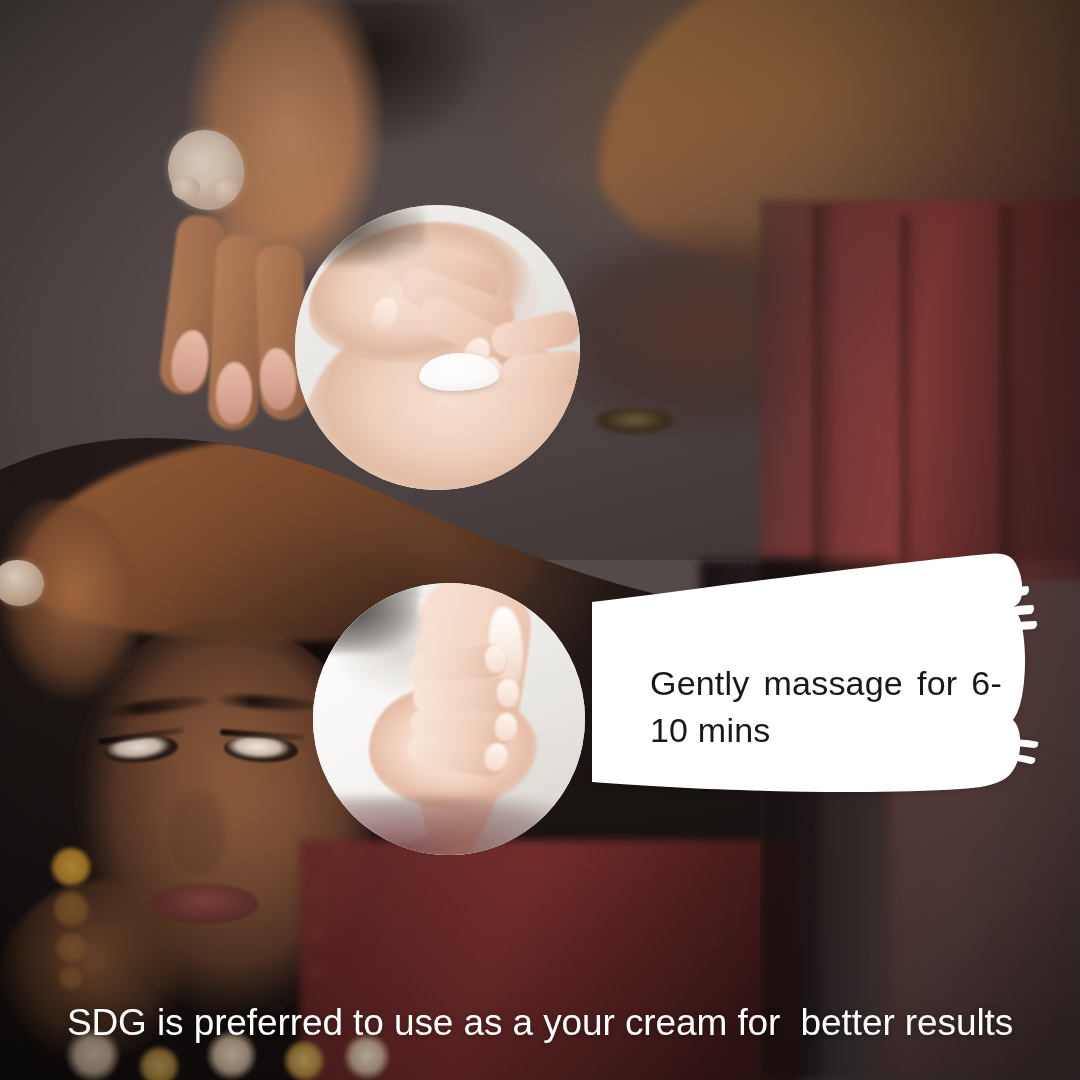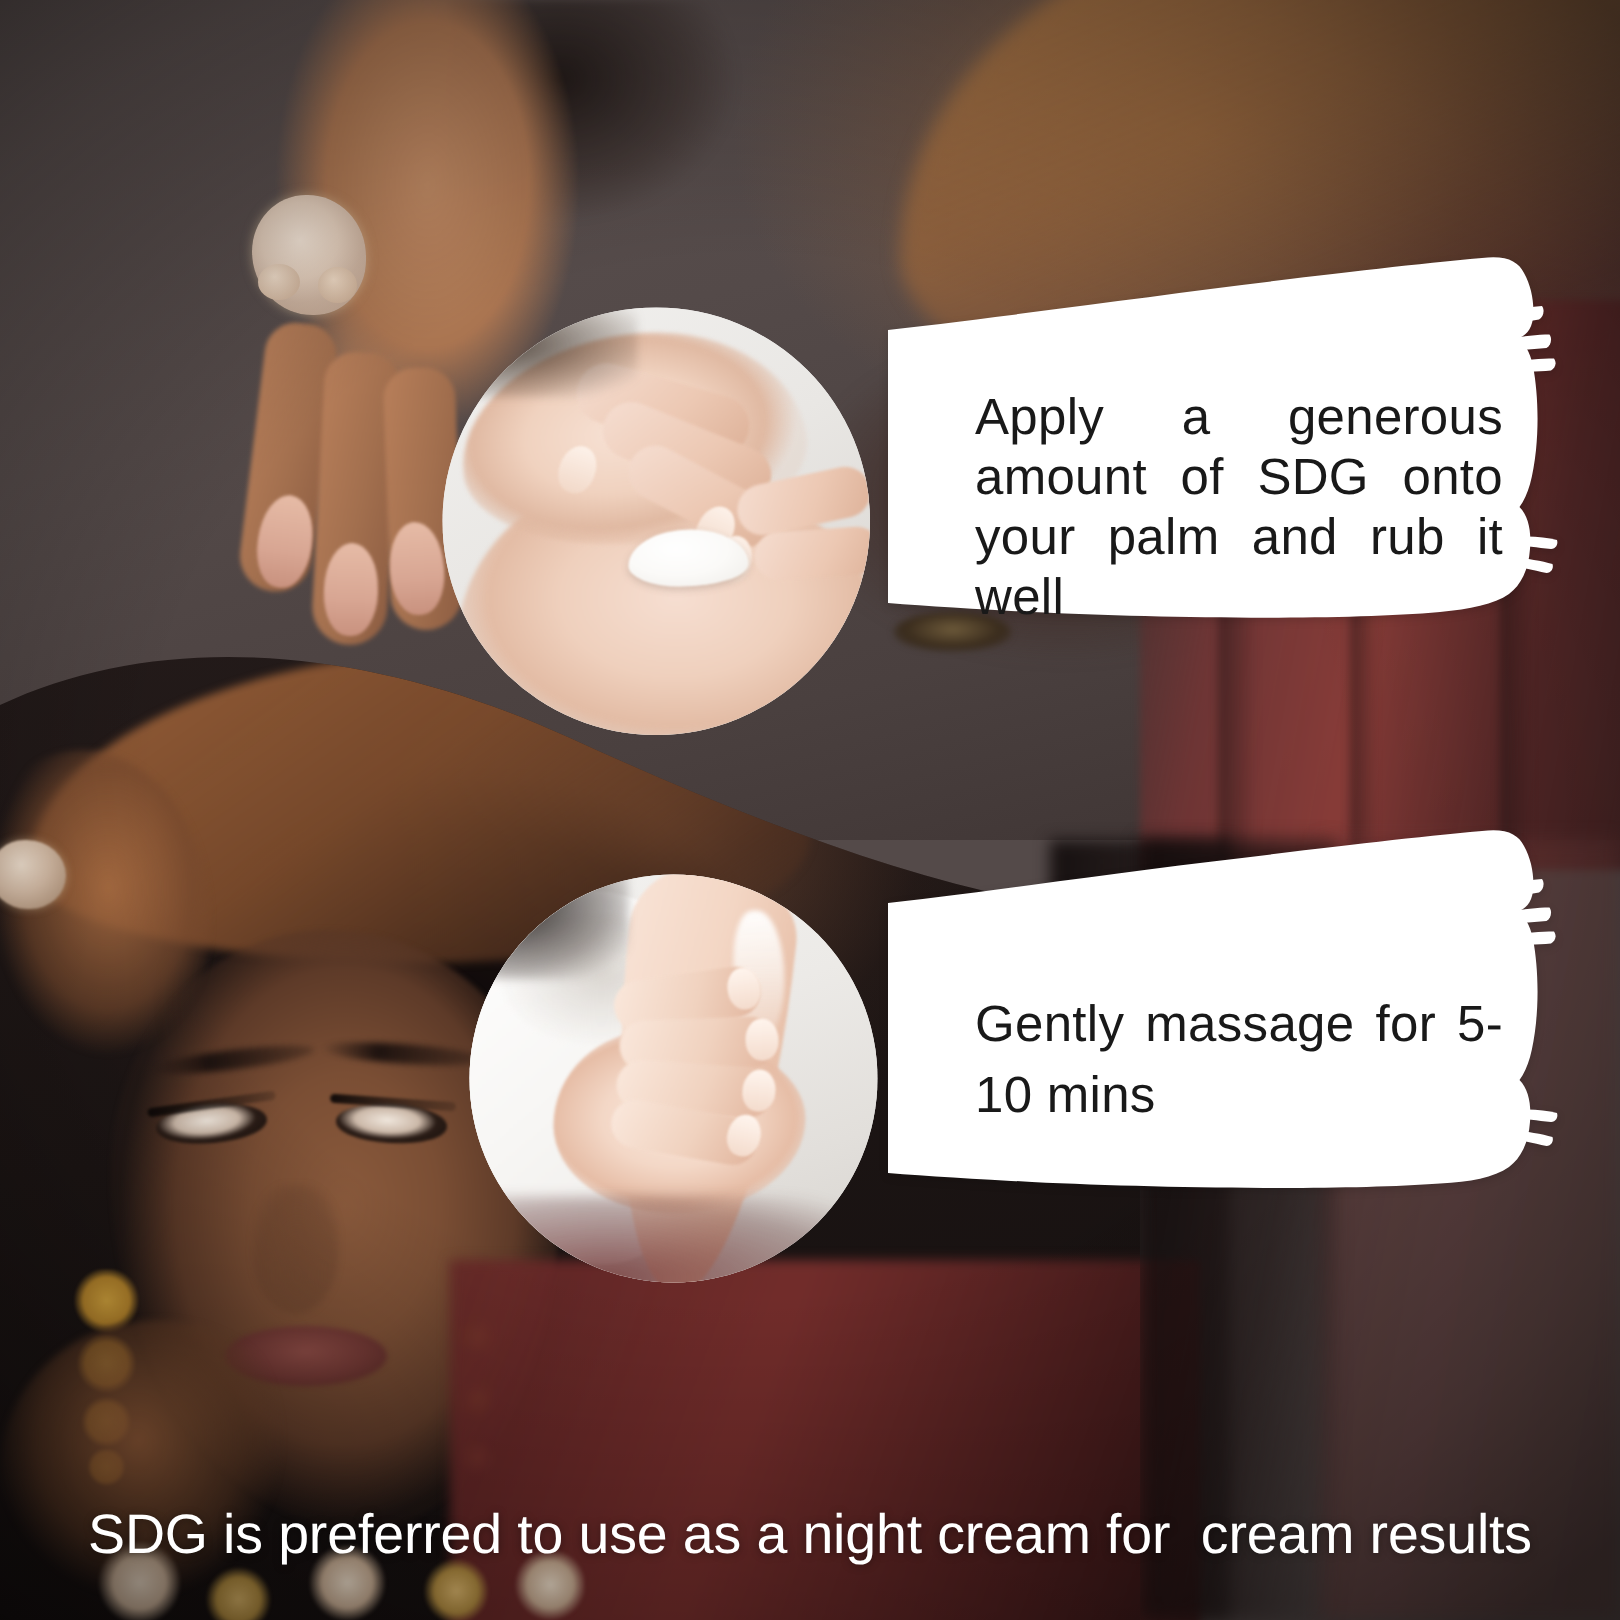--- a/index.html
+++ b/index.html
@@ -515,48 +515,20 @@
       <div class="p-earring-r"></div>
       <div class="p-dress-red"></div>
       <div class="p-hand-bottom"></div>
       <div class="p-necklace"></div>
     </div>
 
     <div class="vignette"></div>
   </div>
 
 
-  <div class="stroke" id="stroke1">
-    <div class="paint">
-      <svg viewBox="0 0 462 250" preserveAspectRatio="none" aria-hidden="true">
-        <path fill="#ffffff" d="
-          M0,52
-          C70,44 150,33 236,22
-          C300,14 352,8 396,4
-          C412,2 420,6 424,14
-          C429,23 431,34 430,44
-          C429,52 425,56 419,58
-          C424,60 428,66 430,76
-          C433,92 434,112 432,132
-          C430,150 427,162 421,170
-          C427,176 429,186 428,198
-          C427,212 422,222 414,228
-          C404,235 388,238 368,240
-          C300,246 180,244 96,240
-          C58,238 26,236 0,234
-          Z"></path>
-        <path fill="#ffffff" d="M398,44 C410,40 424,37 436,36 C438,39 437,43 434,45 C422,47 408,49 398,50 Z"></path>
-        <path fill="#ffffff" d="M404,60 C416,57 430,55 441,55 C443,58 442,62 439,64 C428,65 414,66 404,66 Z"></path>
-        <path fill="#ffffff" d="M412,74 C423,72 435,71 444,71 C446,74 445,77 442,79 C432,80 420,80 412,80 Z"></path>
-        <path fill="#ffffff" d="M418,190 C428,189 438,190 446,192 C447,195 445,198 442,198 C433,197 424,196 418,195 Z"></path>
-        <path fill="#ffffff" d="M416,204 C426,204 436,206 443,208 C444,211 442,214 439,214 C430,212 421,210 416,209 Z"></path>
-      </svg>
-    </div>
-    <p class="body">Apply a generous amount of SDG onto your palm and rub it well</p>
-  </div>
 
   <div class="stroke" id="stroke2">
     <div class="paint">
       <svg viewBox="0 0 462 250" preserveAspectRatio="none" aria-hidden="true">
         <path fill="#ffffff" d="
           M0,54
           C70,46 150,34 236,24
           C300,16 352,10 396,6
           C412,4 420,8 424,16
           C429,25 431,36 430,46
@@ -570,21 +542,21 @@
           C300,246 180,244 96,240
           C58,238 26,236 0,234
           Z"></path>
         <path fill="#ffffff" d="M398,46 C410,42 424,39 436,38 C438,41 437,45 434,47 C422,49 408,51 398,52 Z"></path>
         <path fill="#ffffff" d="M404,62 C416,59 430,57 441,57 C443,60 442,64 439,66 C428,67 414,68 404,68 Z"></path>
         <path fill="#ffffff" d="M412,76 C423,74 435,73 444,73 C446,76 445,79 442,81 C432,82 420,82 412,82 Z"></path>
         <path fill="#ffffff" d="M418,192 C428,191 438,192 446,194 C447,197 445,200 442,200 C433,199 424,198 418,197 Z"></path>
         <path fill="#ffffff" d="M416,206 C426,206 436,208 443,210 C444,213 442,216 439,216 C430,214 421,212 416,211 Z"></path>
       </svg>
     </div>
-    <p class="body">Gently massage for 5-10 mins</p>
+    <p class="body">Gently massage for 6-10 mins</p>
   </div>
 
   <div class="inset" id="inset1">
     <div class="inset-bg i1-bg"></div>
     <div class="i1-shadow"></div>
     <div class="i1-hand-lower"></div>
     <div class="i1-hand-upper"></div>
     <div class="i1-fing a"></div>
     <div class="i1-fing b"></div>
     <div class="i1-fing c"></div>
@@ -609,15 +581,15 @@
     <div class="i2-fing c"></div>
     <div class="i2-fing d"></div>
     <div class="i2-nail2 q1"></div>
     <div class="i2-nail2 q2"></div>
     <div class="i2-nail2 q3"></div>
     <div class="i2-nail2 q4"></div>
     <div class="i2-darkcorner"></div>
     <div class="i2-bottomred"></div>
   </div>
 
-  <div class="caption">SDG is preferred to use as a night cream for  cream results</div>
+  <div class="caption">SDG is preferred to use as a your cream for  better results</div>
 
 </div>
 
 </body></html>

